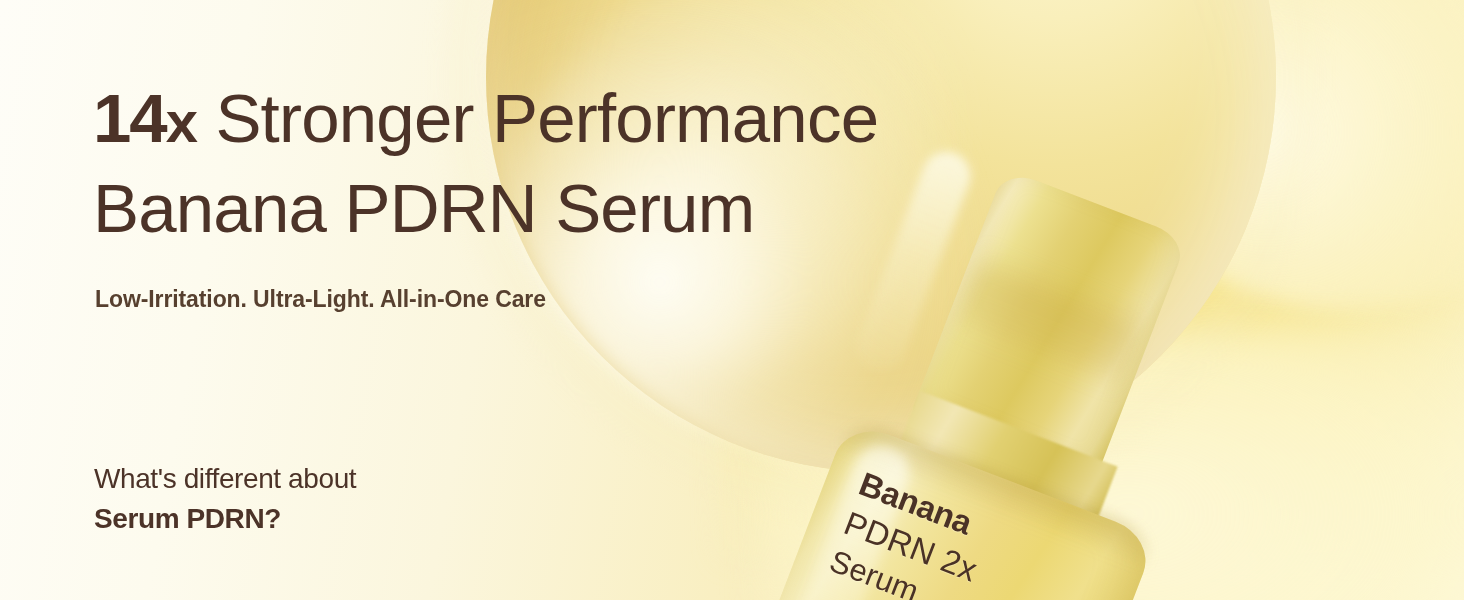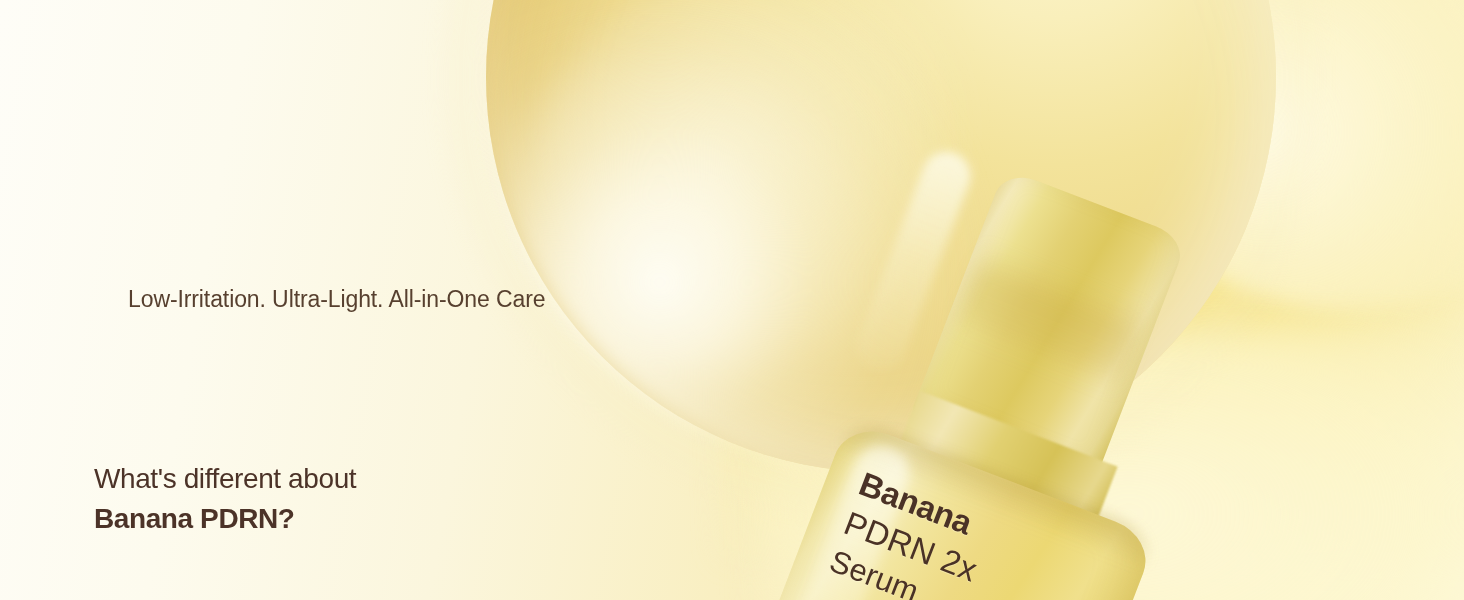--- a/index.html
+++ b/index.html
@@ -258,24 +258,23 @@
   }
   .headline .multiplier .x {
     font-size: 58px;
     letter-spacing: -1px;
   }
   .subtitle {
     position: absolute;
     top: 286px; left: 2px;
     color: #57402f;
     font-size: 23px;
-    font-weight: 400;
+    font-weight: 700;
     letter-spacing: -0.1px;
     white-space: nowrap;
-    margin-left: 33px;
   }
   .section-q {
     position: absolute;
     top: 459px; left: 1px;
     color: #4c3328;
     font-size: 28px;
     line-height: 1.44;
     letter-spacing: -0.4px;
     white-space: nowrap;
   }
@@ -309,22 +308,26 @@
       <div class="label">
         <div class="l1">Banana</div>
         <div class="l2">PDRN 2x</div>
         <div class="l3">Serum</div>
       </div>
     </div>
   </div>
 
   <div class="content">
 
+    <div class="headline">
+      <div><span class="multiplier"><span>14</span><span class="x">x</span></span><span> Stronger Performance</span></div>
+      <div>Banana PDRN Serum</div>
+    </div>
 
     <div class="subtitle">Low-Irritation. Ultra-Light. All-in-One Care</div>
 
     <div class="section-q">
       <div class="q-line1">What's different about</div>
-      <div class="q-line2">Banana PDRN?</div>
+      <div class="q-line2">Serum PDRN?</div>
     </div>
 
   </div>
 </div>
 
 </body></html>

